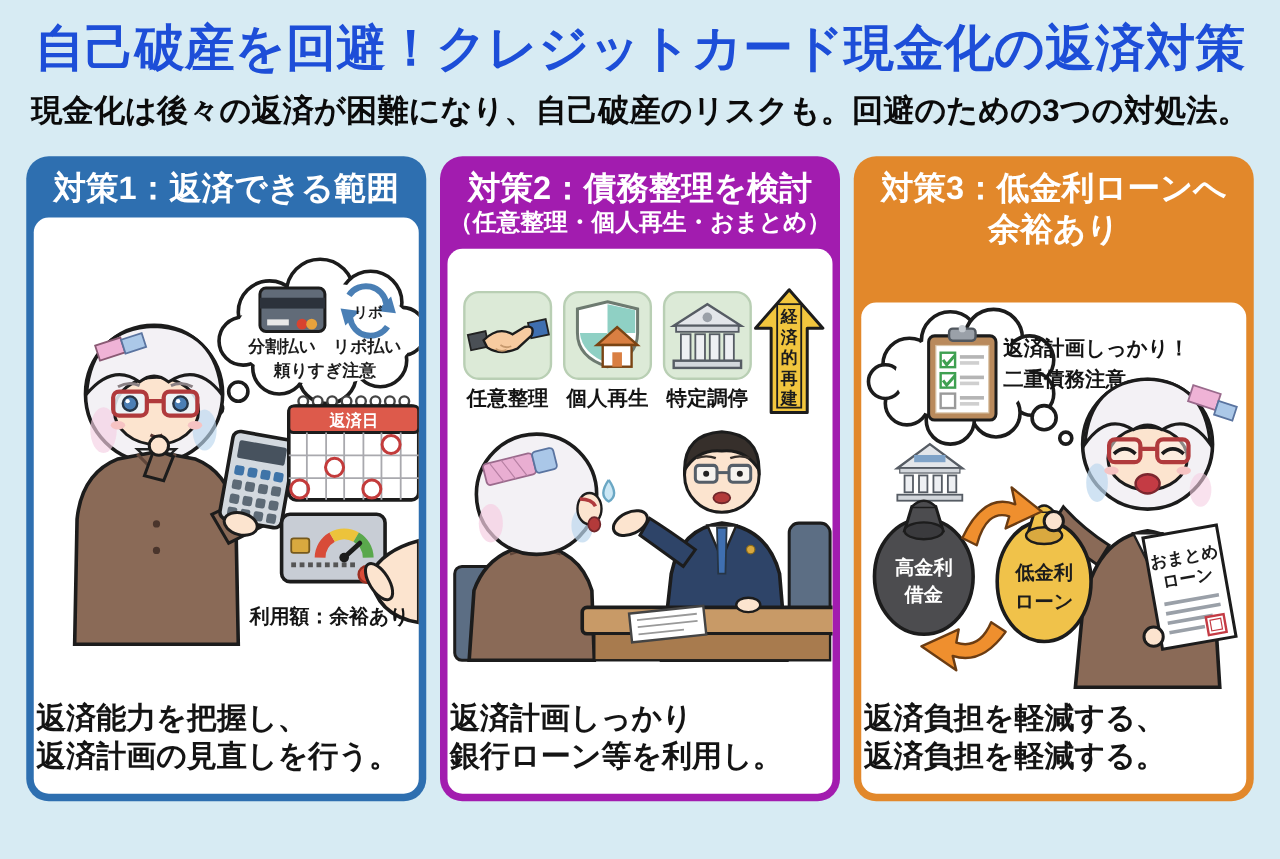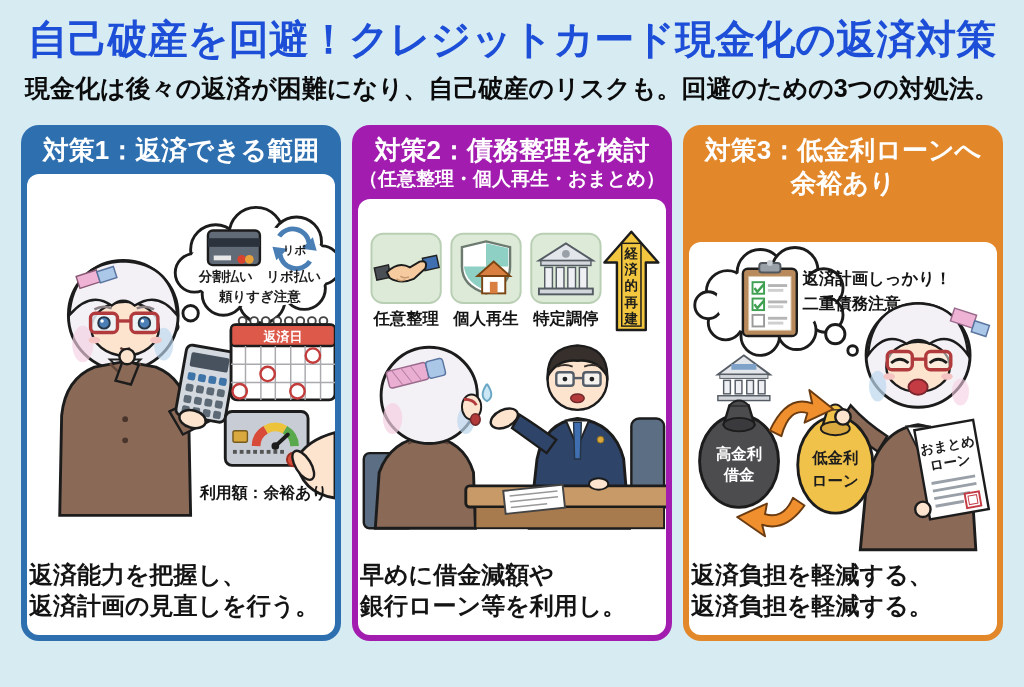--- a/index.html
+++ b/index.html
@@ -289,21 +289,21 @@
             <rect x="122" y="288" width="196" height="22" fill="#a87b4e" stroke="#1c1c1c" stroke-width="2"></rect>
             <g transform="rotate(-6 182 280)">
               <rect x="152" y="268" width="62" height="24" fill="#fff" stroke="#444" stroke-width="2"></rect>
               <path d="M 158 274 H 208 M 158 280 H 208 M 158 286 H 196" stroke="#999" stroke-width="1.5"></path>
             </g>
             <ellipse cx="250" cy="264" rx="10" ry="6" fill="#fce4cf" stroke="#1c1c1c" stroke-width="2"></ellipse>
           </g>
         </svg>
       </div>
       <div class="panel-footer">
-        <div>早めに借金減額や</div>
+        <div>返済計画しっかり</div>
         <div>銀行ローン等を利用し。</div>
       </div>
     </div>
   </div>
 
   <div class="panel panel-3" style="background-color: rgb(226, 136, 43); gap: 34px;">
     <div class="panel-header">
       <div class="l1">対策3：低金利ローンへ</div>
       <div class="l2">余裕あり</div>
     </div>

